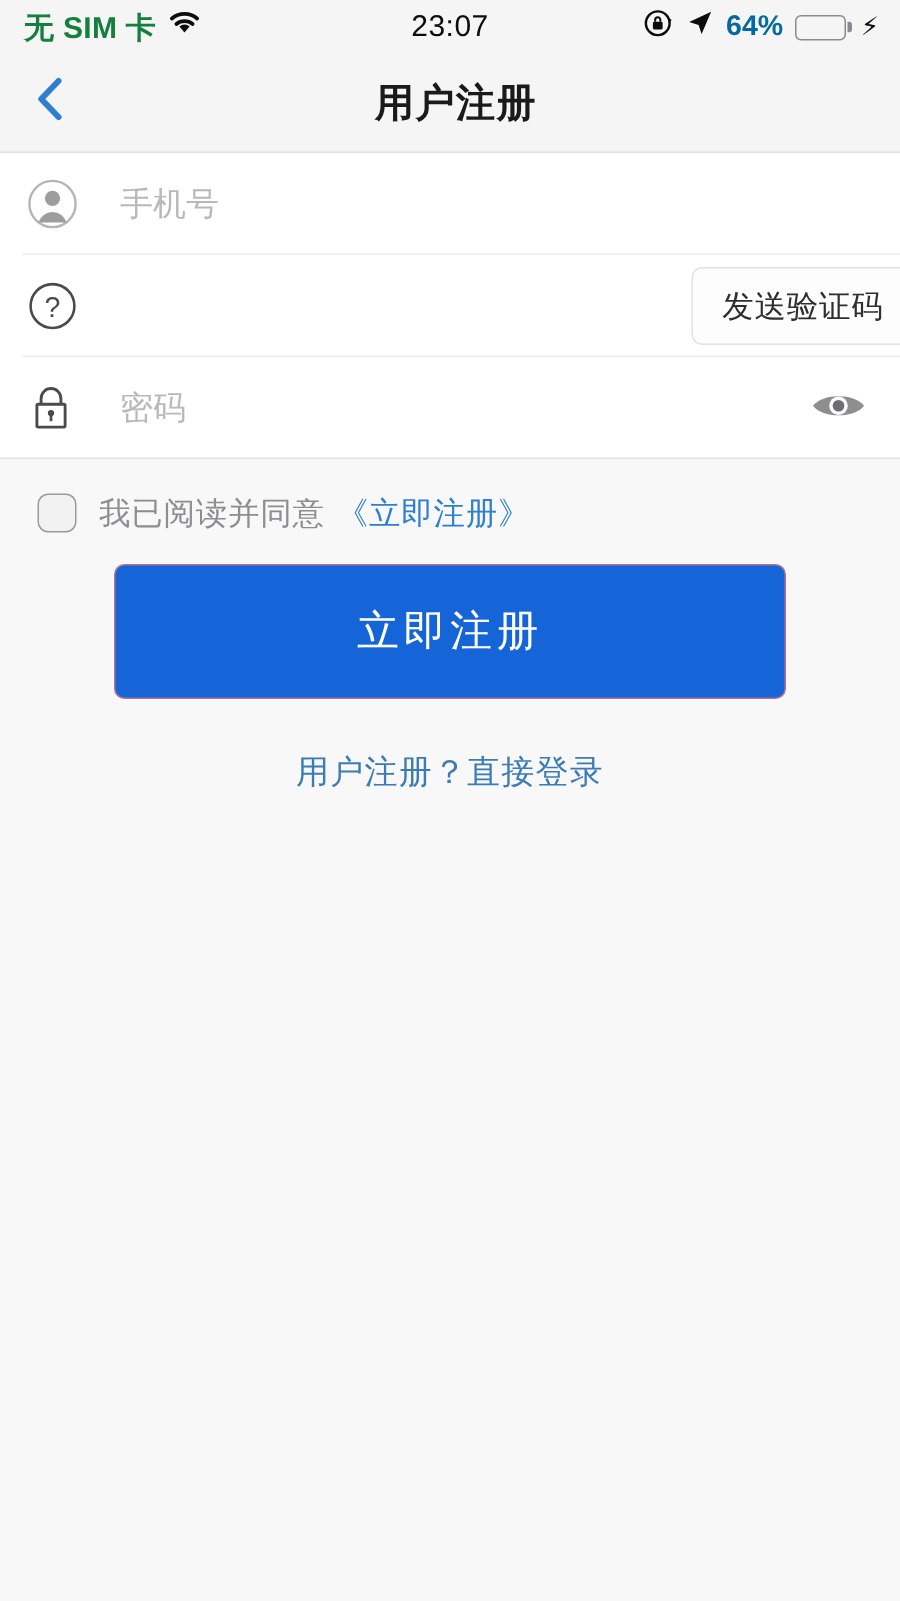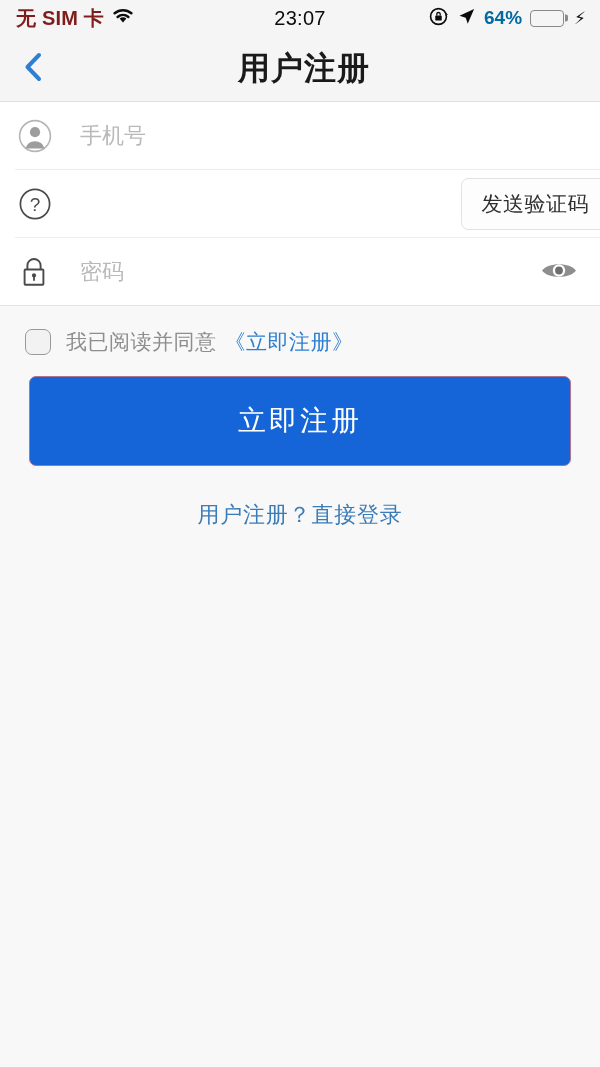--- a/index.html
+++ b/index.html
@@ -24,21 +24,21 @@
     align-items: center;
     padding: 0 14px 0 16px;
     position: relative;
   }
   .status-left {
     display: flex;
     align-items: center;
     gap: 7px;
     font-size: 20px;
     font-weight: bold;
-    color: #7f1d1d;
+    color: #15803d;
     letter-spacing: 0.2px;
   }
   .status-center {
     position: absolute;
     left: 0; right: 0;
     text-align: center;
     font-size: 20px;
     font-weight: normal;
     color: #0c0c0c;
     letter-spacing: 0.3px;
@@ -98,21 +98,21 @@
     display: flex;
     align-items: center;
     justify-content: center;
     padding-left: 6px;
     cursor: pointer;
   }
   .nav-title {
     position: absolute;
     left: 0; right: 0;
     text-align: center;
-    font-size: 32px;
+    font-size: 26px;
     font-weight: bold;
     color: #1a1a1a;
     letter-spacing: 1px;
     pointer-events: none;
     margin-left: 8px;
   }
 
   
   .form-card { background: #ffffff; }
 
@@ -206,21 +206,21 @@
     margin-left: 8px;
     font-size: 21px;
     color: #2f7fd0;
     letter-spacing: 0.5px;
     cursor: pointer;
   }
 
   
   .register-btn {
     display: block;
-    width: 542px;
+    width: 448px;
     margin: 0 auto;
     height: 90px;
     background: #1565d8;
     border: 1.5px solid #b0738d;
     border-radius: 7px;
     color: #ffffff;
     font-family: inherit;
     font-size: 28px;
     letter-spacing: 3px;
     cursor: pointer;

